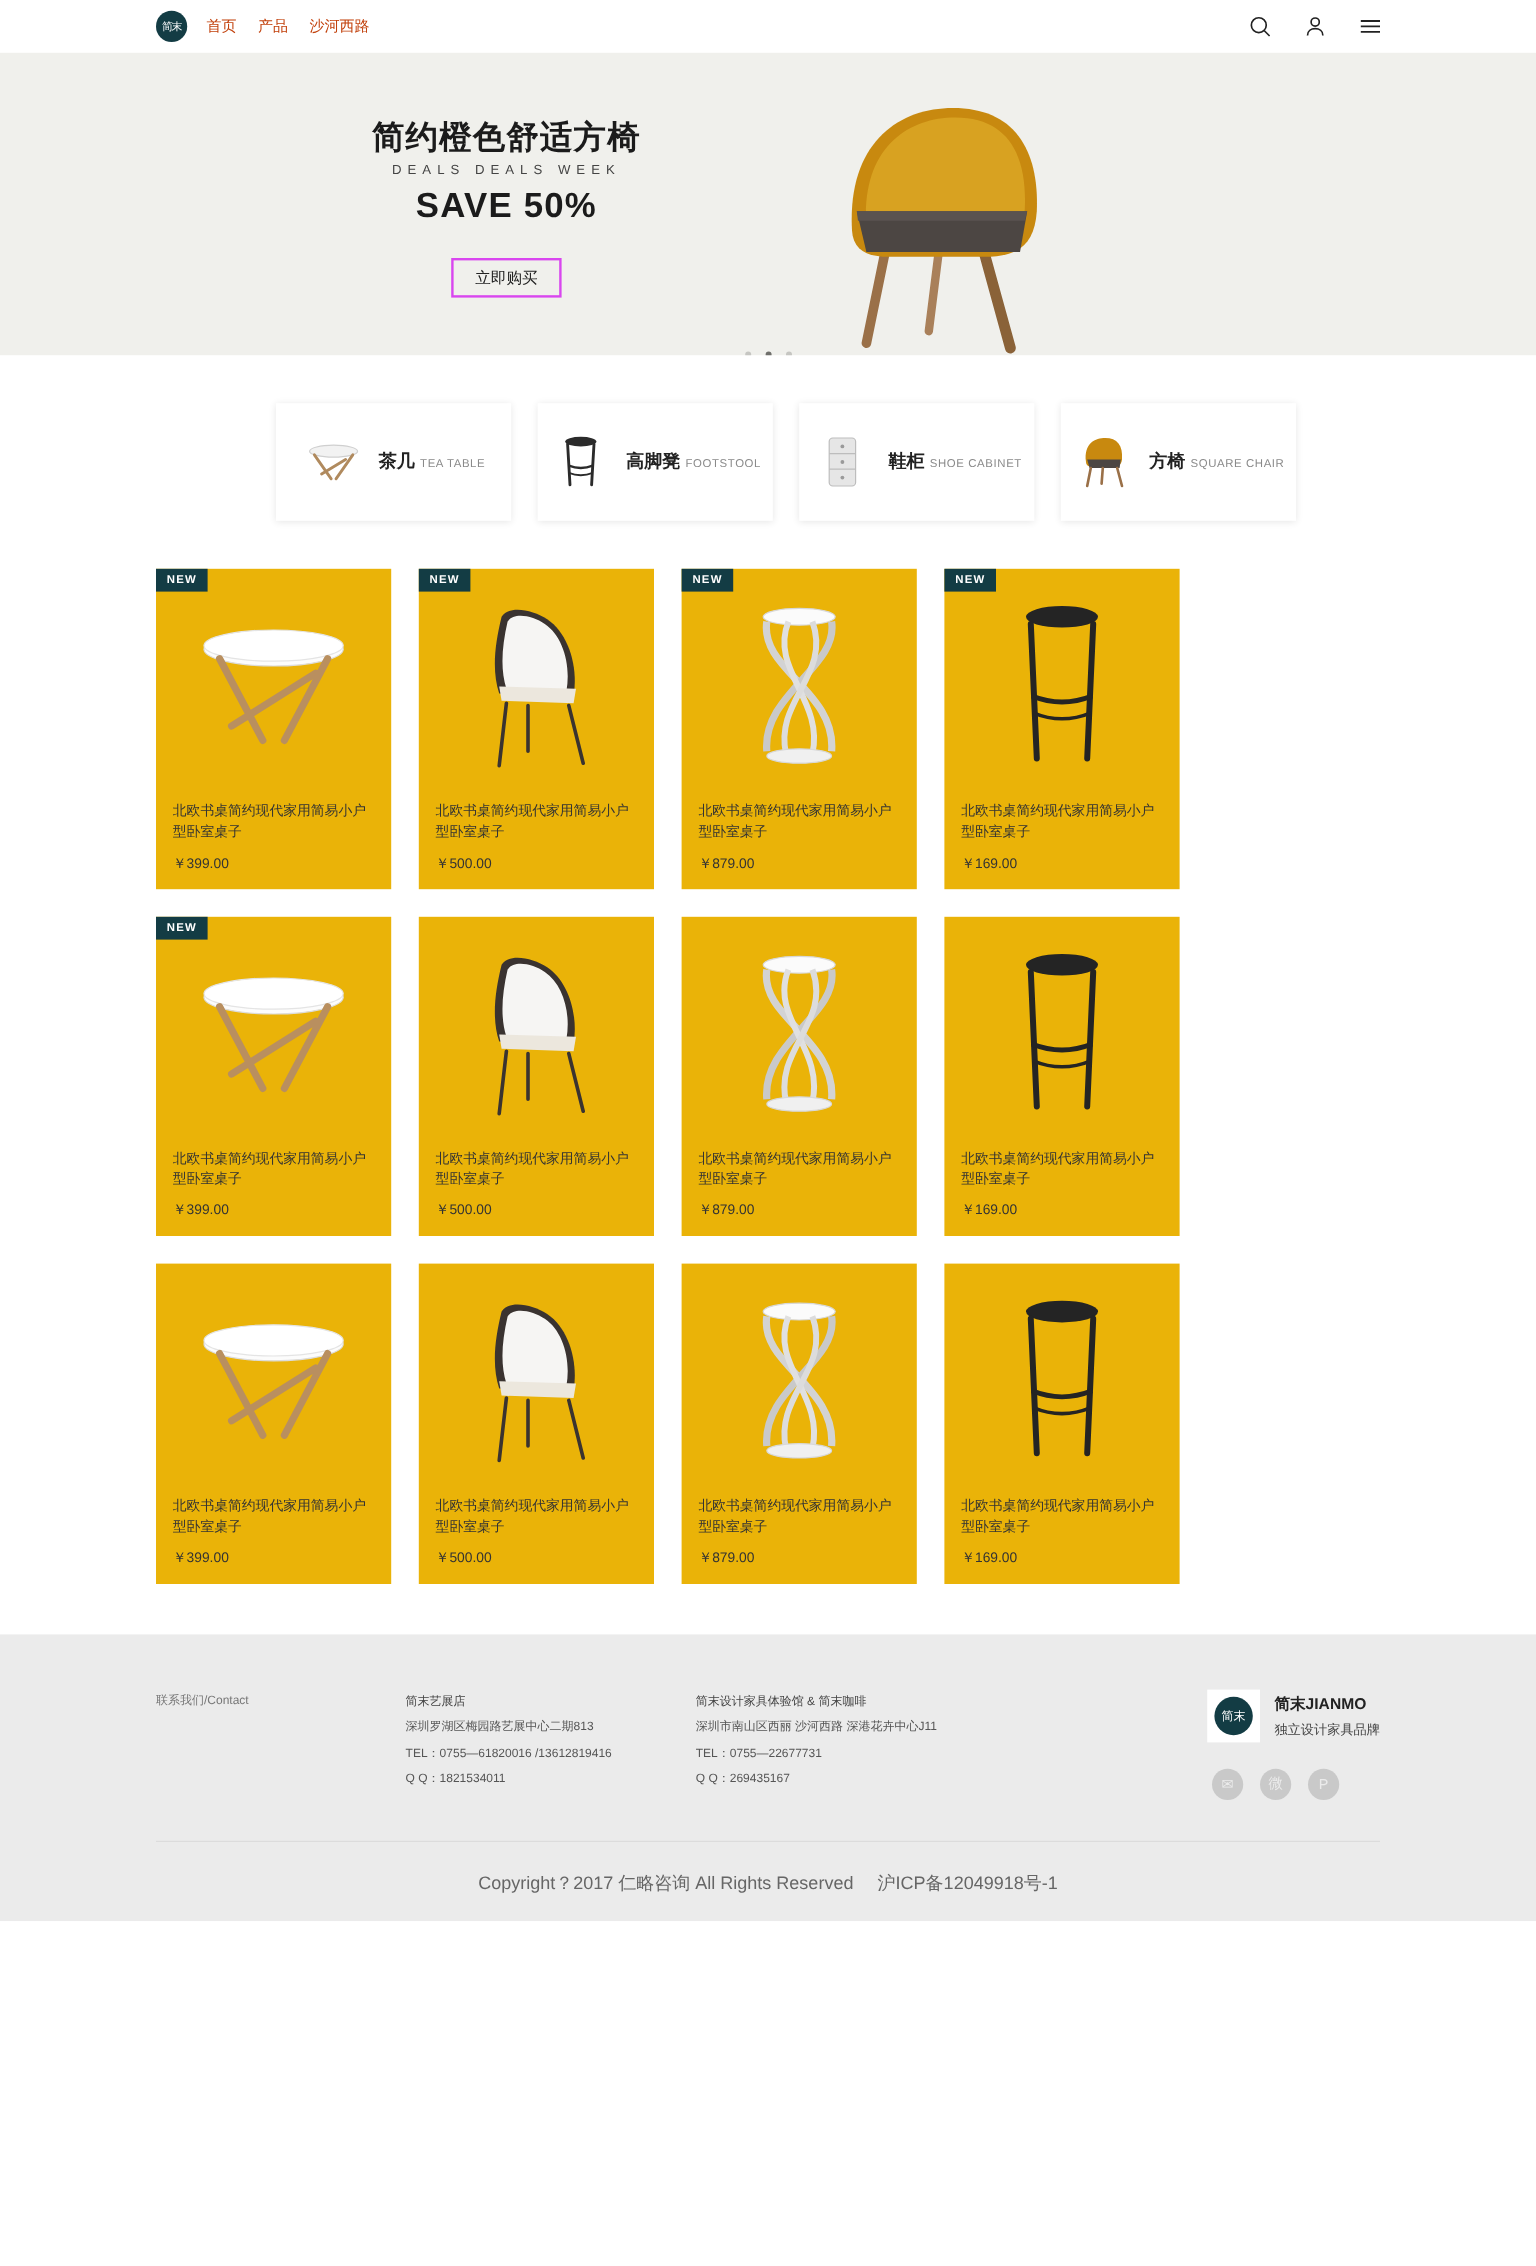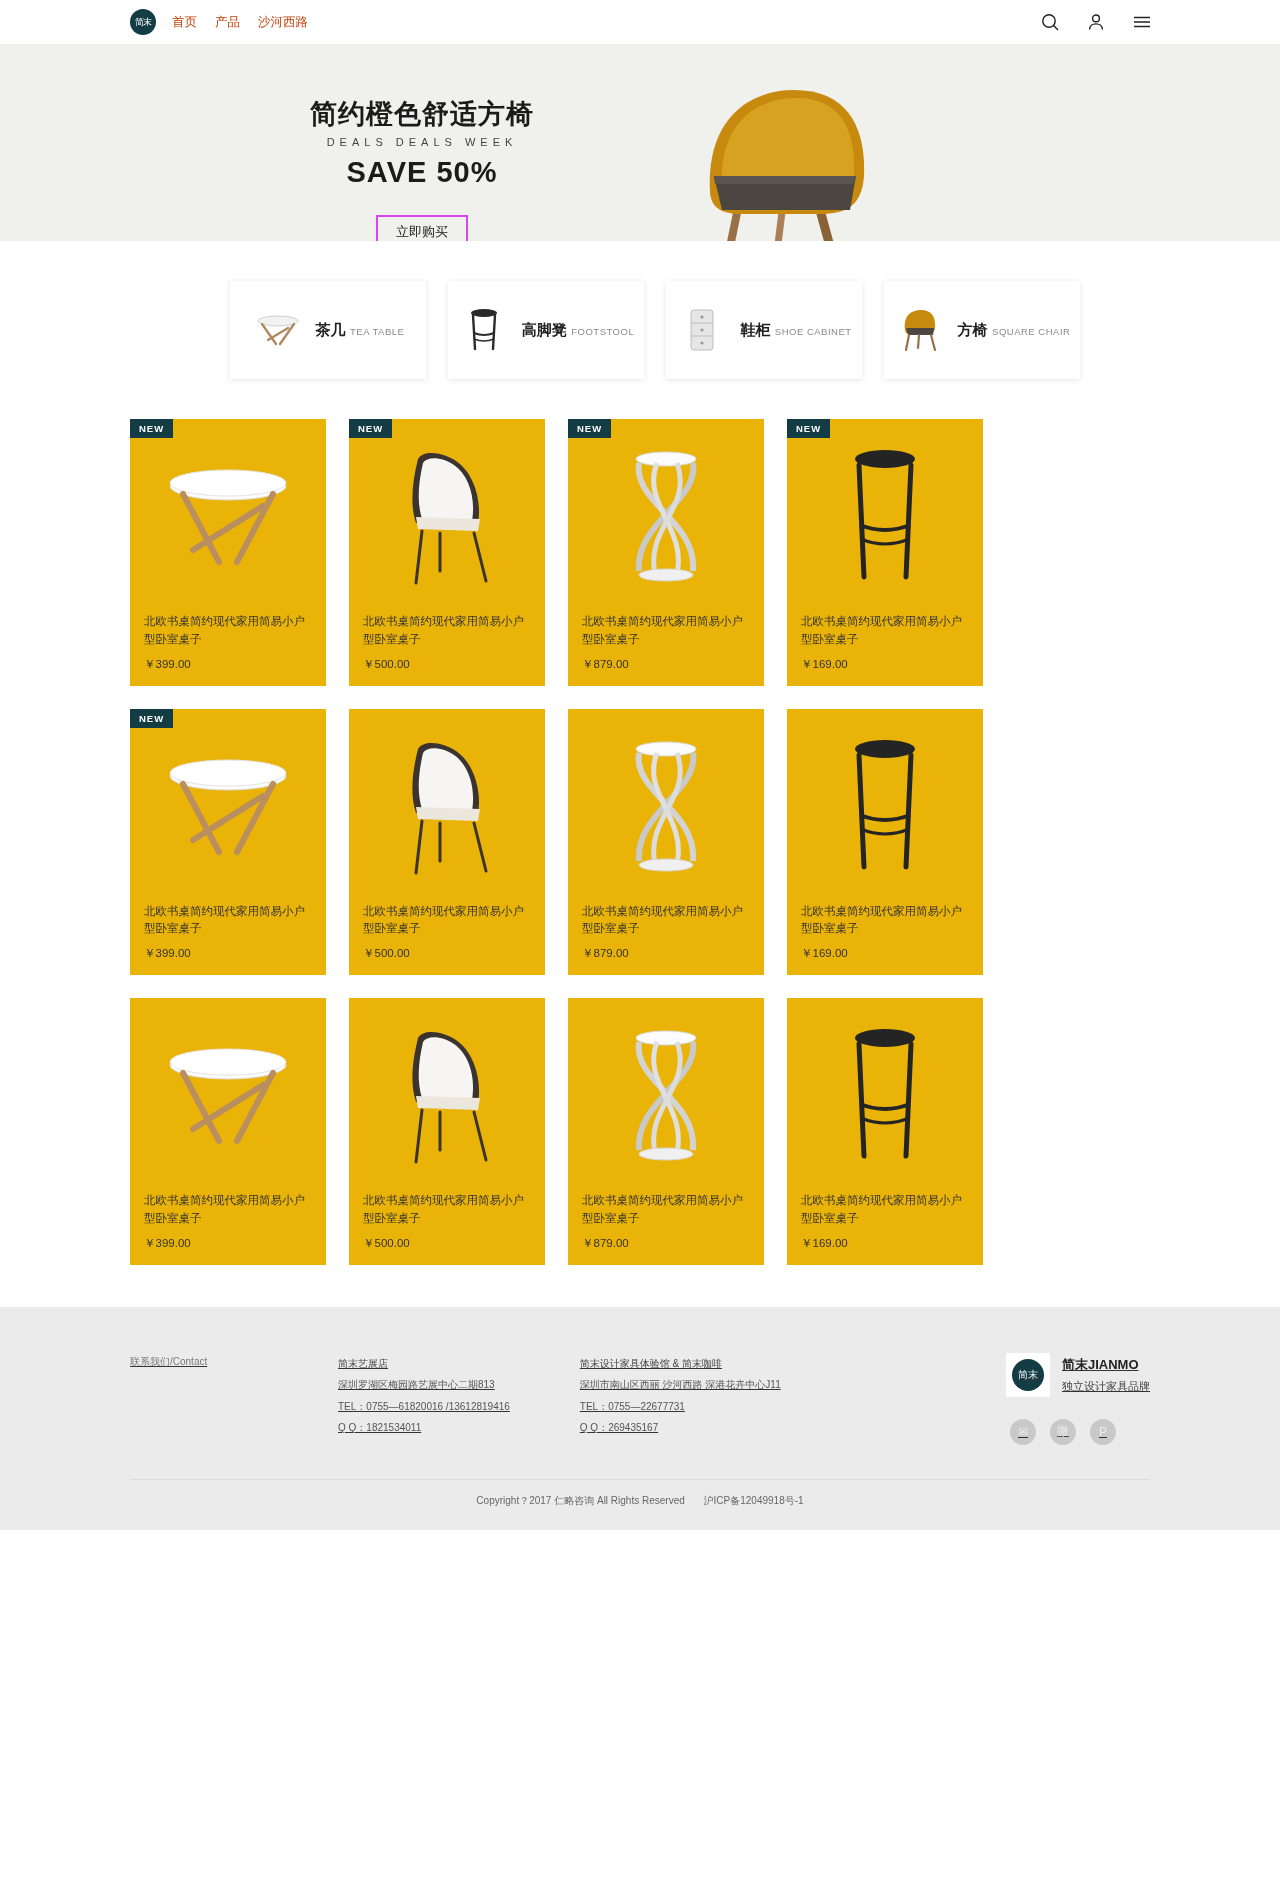--- a/index.html
+++ b/index.html
@@ -32,21 +32,21 @@
   .nav a {
     font-size: 12.5px; color: #c2410c; text-decoration: none; line-height: 1;
   }
   .header-icons {
     margin-left: auto; display: flex; align-items: center; gap: 26px;
   }
   .hicon { width: 20px; height: 20px; display: block; }
 
   
   .hero {
-    height: 197px;
+    height: 252px;
     background: #f0f0ec;
     position: relative;
     overflow: hidden;
   }
   .hero-inner {
     width: 1280px; height: 268px; position: relative;
     display: flex; align-items: center;
   }
   .hero-text {
     position: absolute; left: 272px; top: 52px; width: 300px; text-align: center;
@@ -116,21 +116,21 @@
   }
   .card-price {
     font-size: 11.5px; color: #333; padding: 8px 14px 0 14px;
   }
 
   
   .footer {
     margin-top: 42px; background: #ebebeb; padding: 46px 130px 22px 130px;
     position: relative;
   }
-  .f-cols { display: flex; text-decoration: underline; }
+  .f-cols { display: flex; }
   .f-contact-title { font-size: 13.5px; color: #222; font-weight: bold; }
   .f-contact-title span { font-size: 10px; color: #777; font-weight: normal; }
   .f-col-a { width: 208px; }
   .f-col-b, .f-col-c { font-size: 10px; color: #555; line-height: 2.15; }
   .f-col-b { margin-left: 0; }
   .f-col-c { margin-left: 70px; }
   .f-block-title { font-size: 10px; color: #444; }
   .f-right {
     margin-left: auto; display: flex; flex-direction: column; align-items: flex-start;
   }
@@ -146,22 +146,22 @@
   }
   .f-brand-cn { font-size: 13px; color: #222; font-weight: bold; }
   .f-brand-sub { font-size: 11px; color: #444; margin-top: 5px; }
   .f-social { display: flex; gap: 14px; margin-top: 22px; margin-left: 4px; }
   .soc {
     width: 26px; height: 26px; border-radius: 50%; background: #c9c9c9;
     display: flex; align-items: center; justify-content: center;
     color: #ebebeb; font-size: 12px;
   }
   .copyright {
-    border-top: 1px solid #dcdcdc; margin-top: 34px; padding-top: 14px;
-    text-align: center; font-size: 10px; color: #666;
+    border-top: 1px solid #dcdcdc; margin-top: 34px; padding-top: 25px;
+    text-align: center; font-size: 15px; color: #666;
   }
   .copyright .icp { margin-left: 16px; }
 </style>
 </head>
 <body>
 
 <div class="page">
 
   <div class="header">
     <div class="logo">

